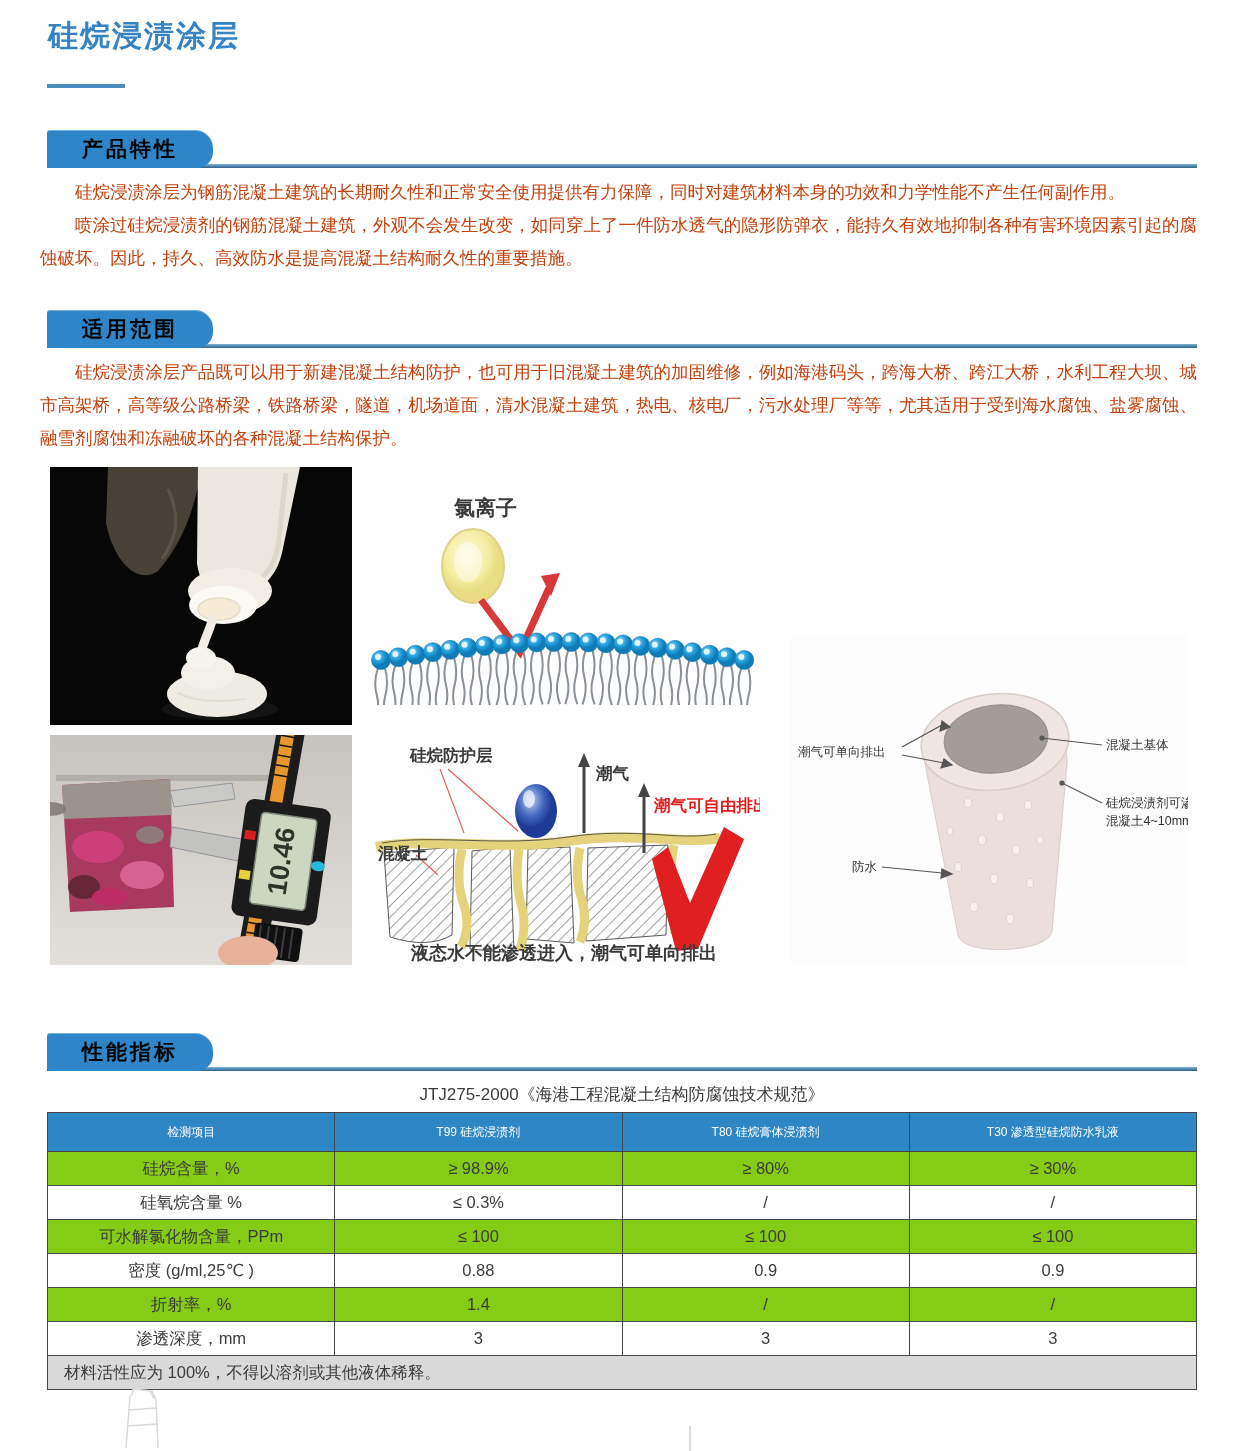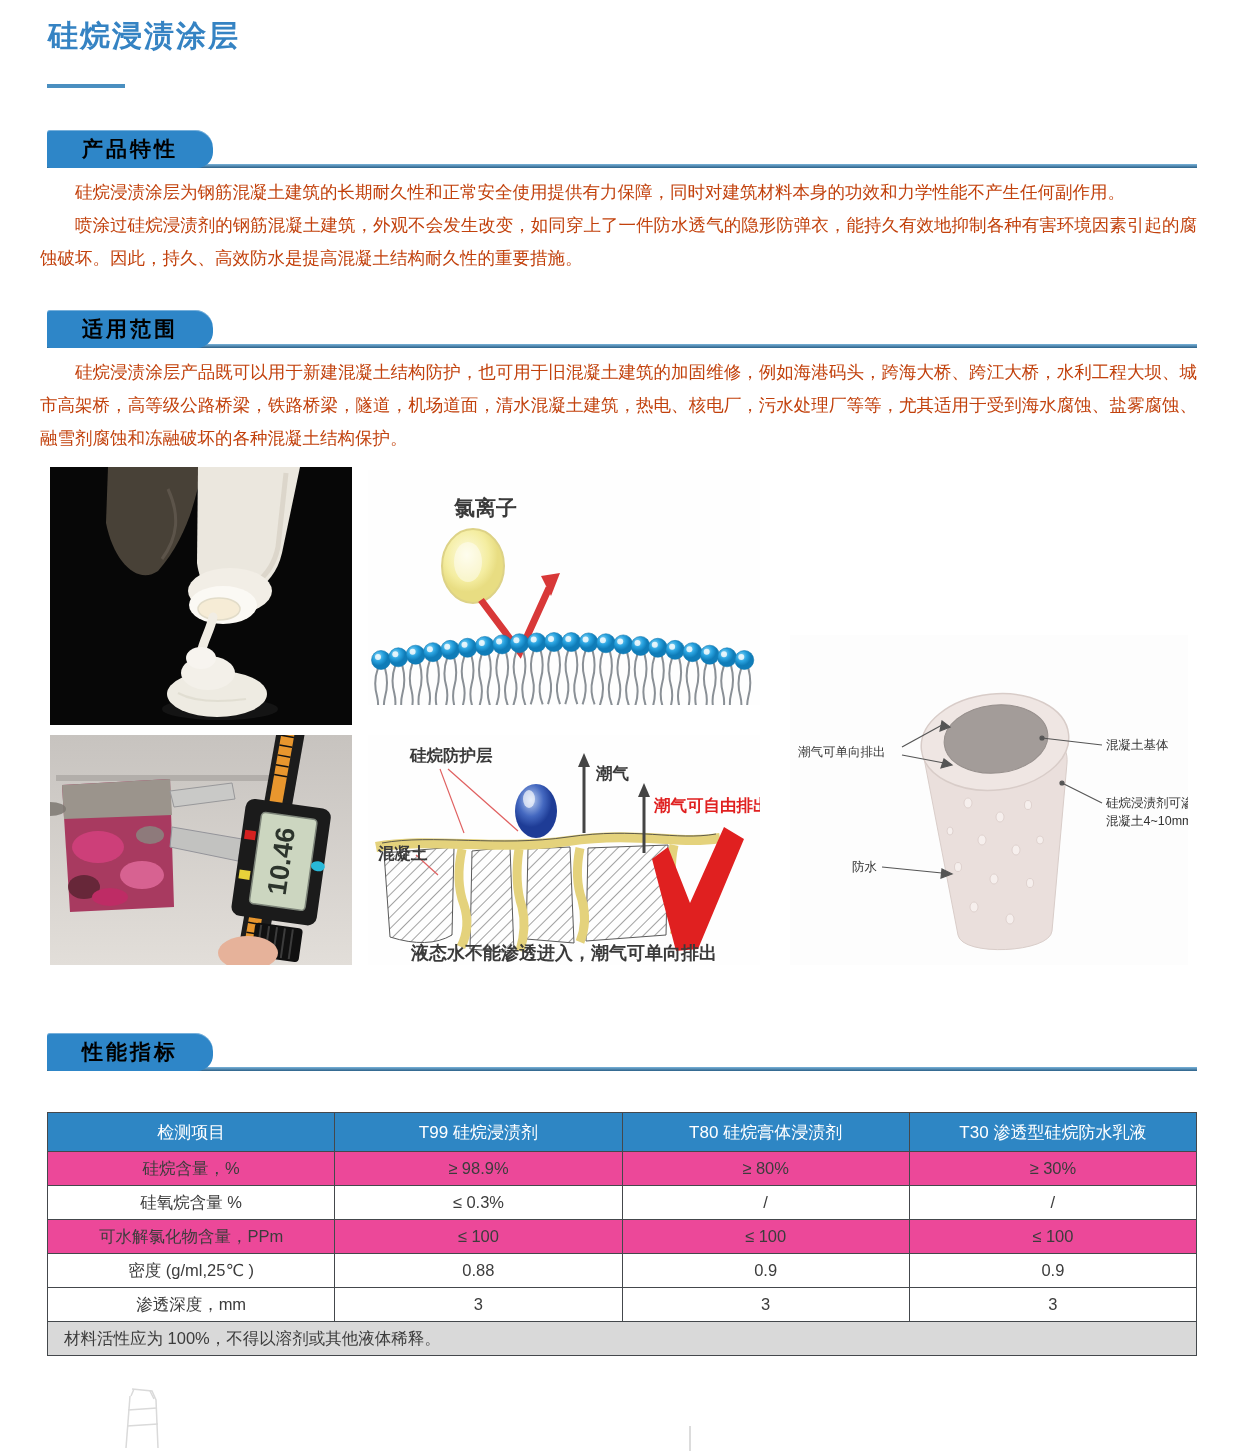--- a/index.html
+++ b/index.html
@@ -13,24 +13,24 @@
         color:#000000;font-size:21px;font-weight:bold;letter-spacing:3px;z-index:2;
         box-shadow:inset 0 1px 0 rgba(255,255,255,.35);}
   .sec-rule{position:absolute;left:47px;width:1150px;height:4px;
         background:linear-gradient(#79b3da,#2d6188);z-index:1;}
   .para{position:absolute;left:40px;width:1157px;margin:0;font-size:17.5px;line-height:33px;
         color:#c2410c;text-indent:2em;text-align:justify;}
   .fig{position:absolute;overflow:hidden;}
   .tbl-caption{position:absolute;left:47px;width:1150px;text-align:center;font-size:17px;color:#3c3c3c;}
   table.perf{position:absolute;left:47px;top:1112px;width:1150px;border-collapse:collapse;
         table-layout:fixed;font-size:16.5px;color:#3c3c3c;}
-  table.perf th{background:#2e86c4;color:#fff;font-weight:normal;font-size:17px;height:36px;
+  table.perf th{background:#2e86c4;color:#fff;font-weight:normal;font-size:12px;height:36px;
         border:1px solid #44484c;}
   table.perf td{height:31px;text-align:center;border:1px solid #44484c;background:#fff;}
-  table.perf tr.alt td{background:#ec4899;}
+  table.perf tr.alt td{background:#84cc16;}
   table.perf td.footer-cell{text-align:left;padding-left:16px;background:#d9d9d9;}
   .faint-line{position:absolute;left:689px;top:1426px;width:2px;height:25px;background:#dcdcdc;}
   svg text{font-family:"Liberation Sans","DejaVu Sans",sans-serif;}
 </style>
 </head>
 <body>
 
 <div class="page">
 
   <h1 class="page-title">硅烷浸渍涂层</h1>
@@ -269,20 +269,21 @@
       <text x="286" y="76" font-size="16.5" font-weight="bold" fill="#e02020">潮气可自由排出</text>
       <polygon points="300,112 322,168 356,92 376,104 330,214 308,216 284,124" fill="#e02020"></polygon>
       <text x="196" y="224" font-size="18" font-weight="bold" fill="#3a3a3a" text-anchor="middle">液态水不能渗透进入，潮气可单向排出</text>
     </svg>
   </div>
 
   <div class="sec-badge" style="top:1033px;align-items:center;">
     <span>性能指标</span>
   </div>
   <div class="sec-rule" style="top:1067px;"></div>
+  <div class="tbl-caption" style="top:1083px;">JTJ275-2000《海港工程混凝土结构防腐蚀技术规范》</div>
 
   <table class="perf">
     <colgroup>
         <col style="width:25%">
         <col style="width:25%">
         <col style="width:25%">
         <col style="width:25%">
       </colgroup>
     <thead>
       <tr>
@@ -309,20 +310,26 @@
         <td>可水解氯化物含量，PPm</td>
         <td>≤ 100</td>
         <td>≤ 100</td>
         <td>≤ 100</td>
       </tr>
       <tr>
         <td>密度 (g/ml,25℃ )</td>
         <td>0.88</td>
         <td>0.9</td>
         <td>0.9</td>
+      </tr>
+      <tr class="alt">
+        <td>折射率，%</td>
+        <td>1.4</td>
+        <td>/</td>
+        <td>/</td>
       </tr>
       <tr>
         <td>渗透深度，mm</td>
         <td>3</td>
         <td>3</td>
         <td>3</td>
       </tr>
       <tr>
         <td colspan="4" class="footer-cell">材料活性应为 100%，不得以溶剂或其他液体稀释。</td>
       </tr>

